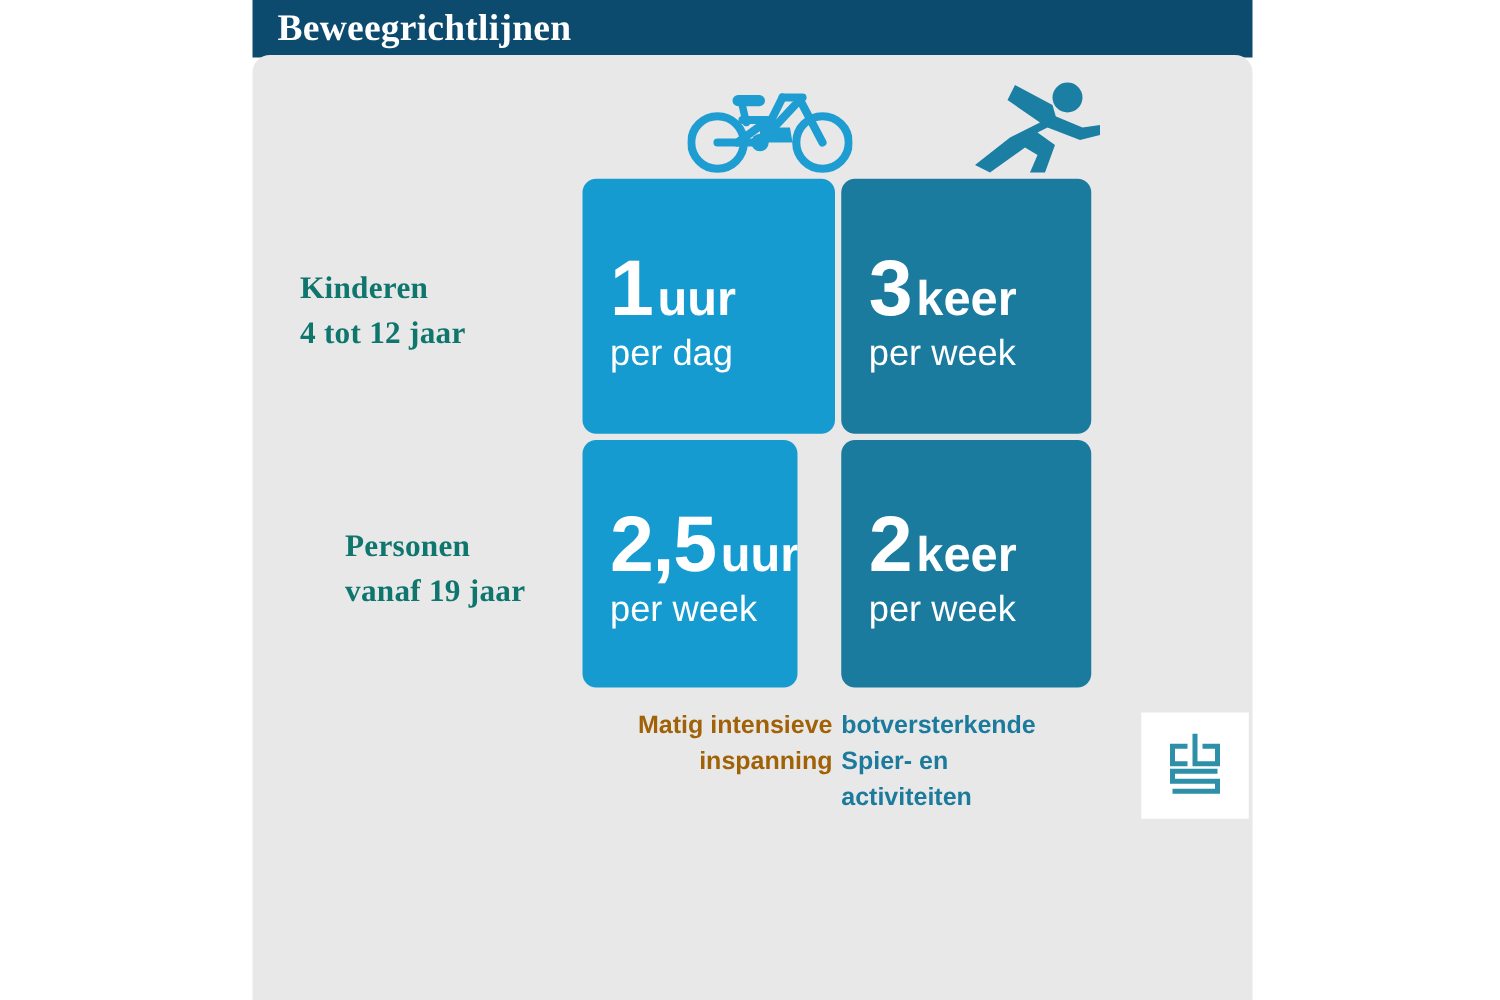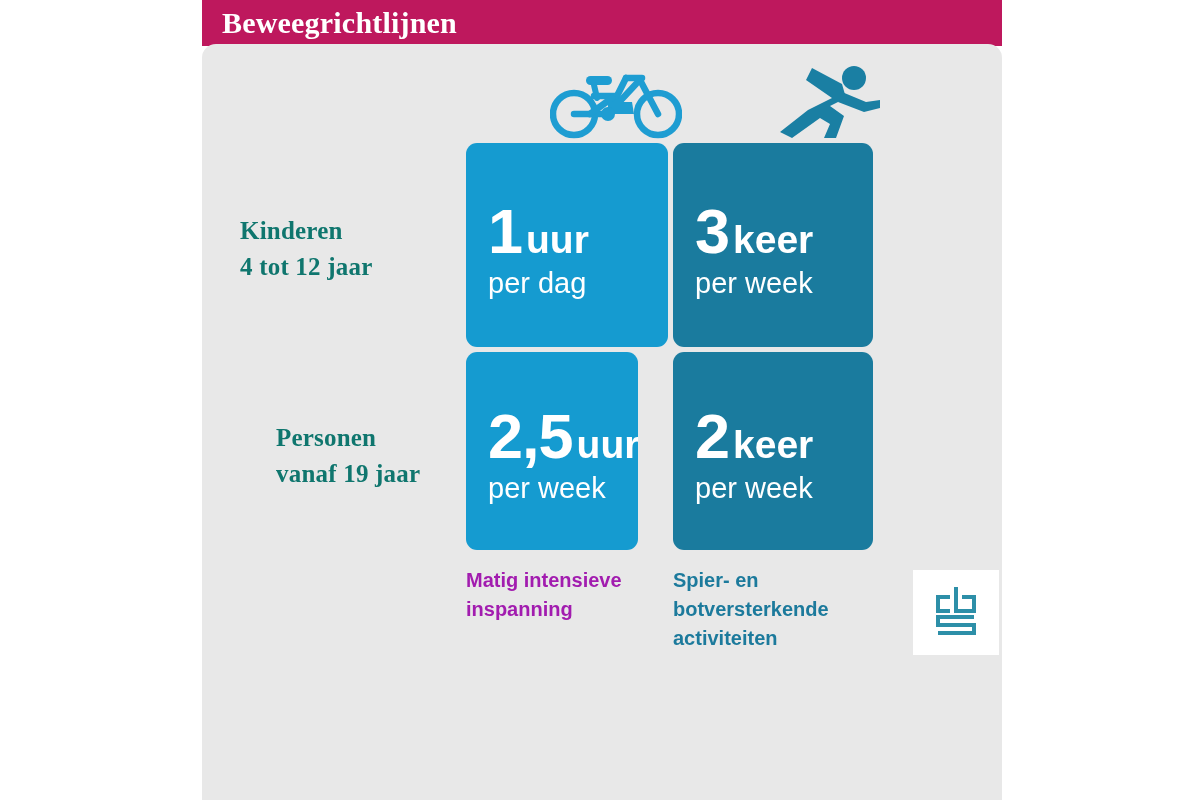--- a/index.html
+++ b/index.html
@@ -8,21 +8,21 @@
     background:#ffffff;
     font-family:"Liberation Sans", sans-serif;
     position:relative;
     overflow:hidden;
   }
 
   
   #header-bar {
     position:absolute;
     left:202px; top:0; width:800px; height:46px;
-    background:#be185d;
+    background:#0c4a6e;
   }
   #header-title {
     position:absolute;
     left:20px; top:2px;
     font-family:"Liberation Serif", serif;
     font-size:30px;
     font-weight:700;
     color:#ffffff;
     letter-spacing:0.2px;
     line-height:42px;
@@ -112,21 +112,21 @@
     white-space:nowrap;
   }
 
   
   .caption {
     position:absolute;
     font-size:20px;
     font-weight:700;
     line-height:29px;
   }
-  #caption-moderate { left:466px; top:566px; width:200px; color:#a21caf; }
+  #caption-moderate { left:466px; top:566px; width:200px; color:#a16207;text-align:right; }
   #caption-strength { left:673px; top:566px; width:200px; color:#1c7a9c; }
 
   
   #cbs-logo {
     position:absolute;
     left:913px; top:570px;
     width:86px; height:85px;
     background:#ffffff;
     display:flex;
     align-items:center;
@@ -221,22 +221,22 @@
     <div class="line-2">per week</div>
   </div>
 </div>
 
 <div id="caption-moderate" class="caption">
   <div>Matig intensieve</div>
   <div>inspanning</div>
 </div>
 
 <div id="caption-strength" class="caption">
+  <div>botversterkende</div>
   <div>Spier- en</div>
-  <div>botversterkende</div>
   <div>activiteiten</div>
 </div>
 
 <div id="cbs-logo">
   <svg viewBox="0 0 52 56" width="52" height="56" aria-hidden="true">
     <g fill="none" stroke="#2d8fa8" stroke-width="4">
       <path d="M20 12 L8 12 L8 26 L20 26"></path>
       <path d="M26 2 L26 26 L44 26 L44 12 L32 12"></path>
       <path d="M44 32 L8 32 L8 40 L44 40 L44 48 L8 48"></path>
     </g>

